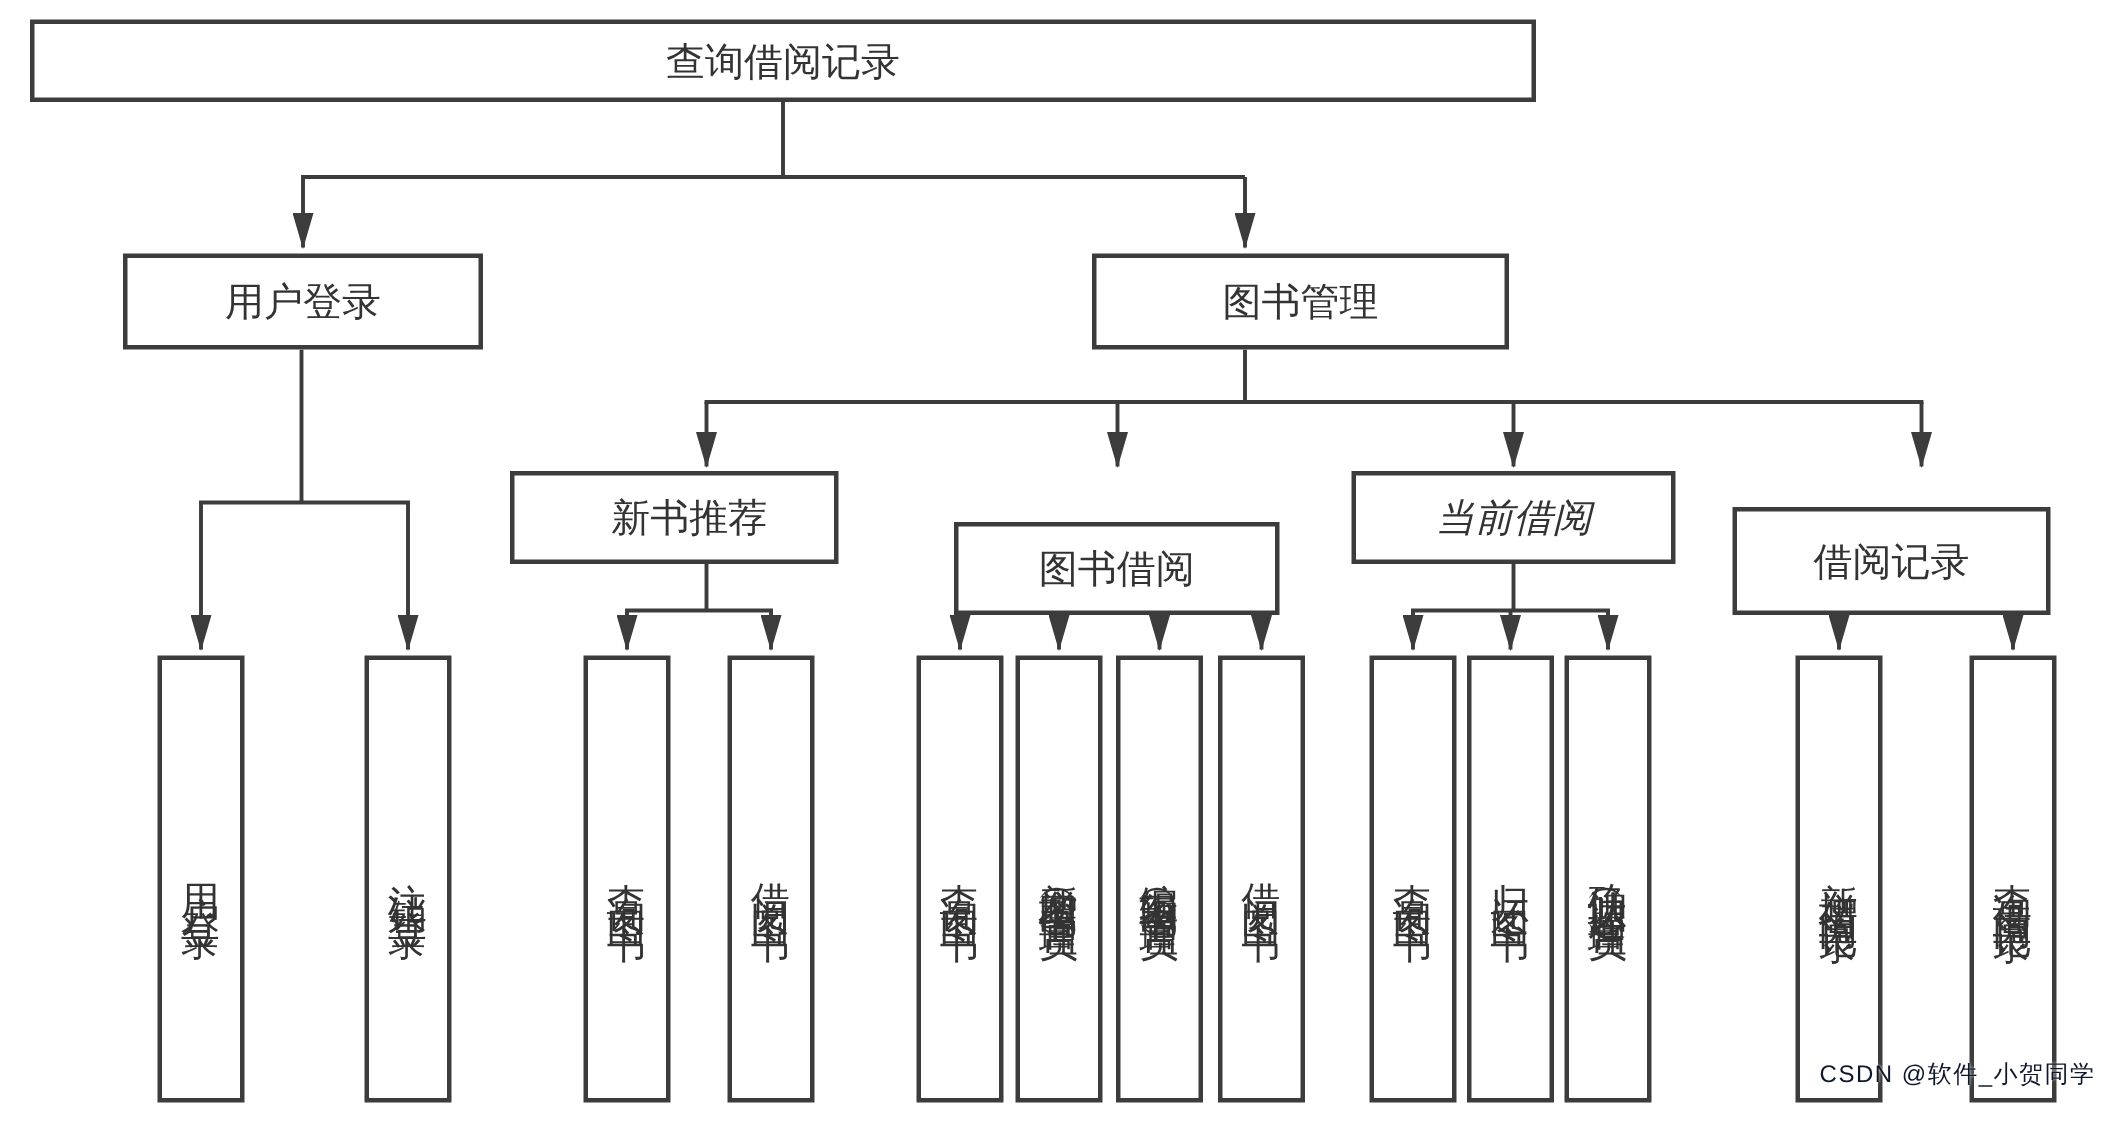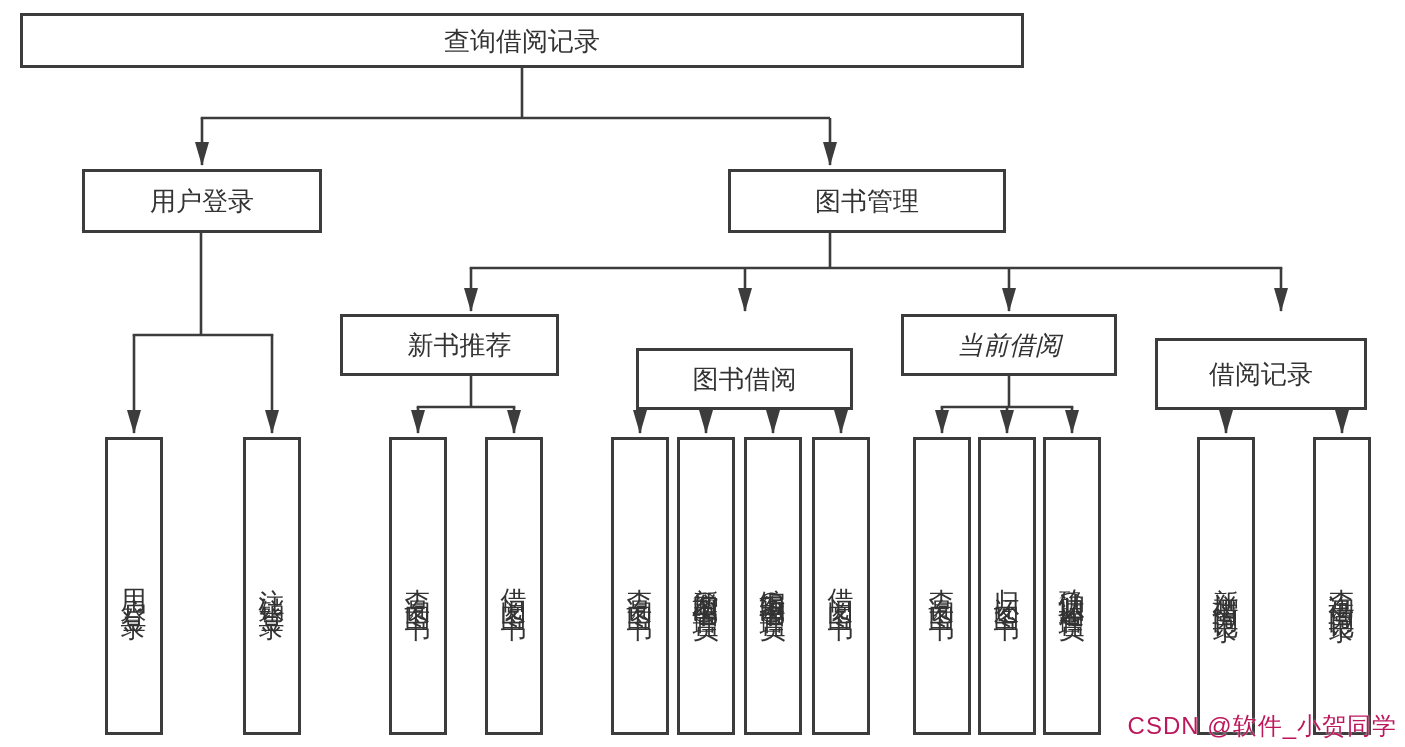--- a/index.html
+++ b/index.html
@@ -32,23 +32,23 @@
     line-height: 1;
     color: #333333;
     font-size: 26px;
   }
   .ls4 { letter-spacing: 9px;  text-indent: 0; }
   .ls6 { letter-spacing: 6px; }
   .ls9 { letter-spacing: 4px; }
   #watermark {
     position: absolute;
     right: 8px;
-    bottom: 5px;
-    font-size: 24px;
-    color: #be185d;
+    bottom: 20px;
+    font-size: 16px;
+    color: #0f172a;
     letter-spacing: 1px;
     text-shadow: 0 0 2px #ffffff;
   }
 </style>
 </head>
 <body>
 
 <div id="stage">
 
   <svg id="wires" width="1405" height="747" viewBox="0 0 1405 747" xmlns="http://www.w3.org/2000/svg">

